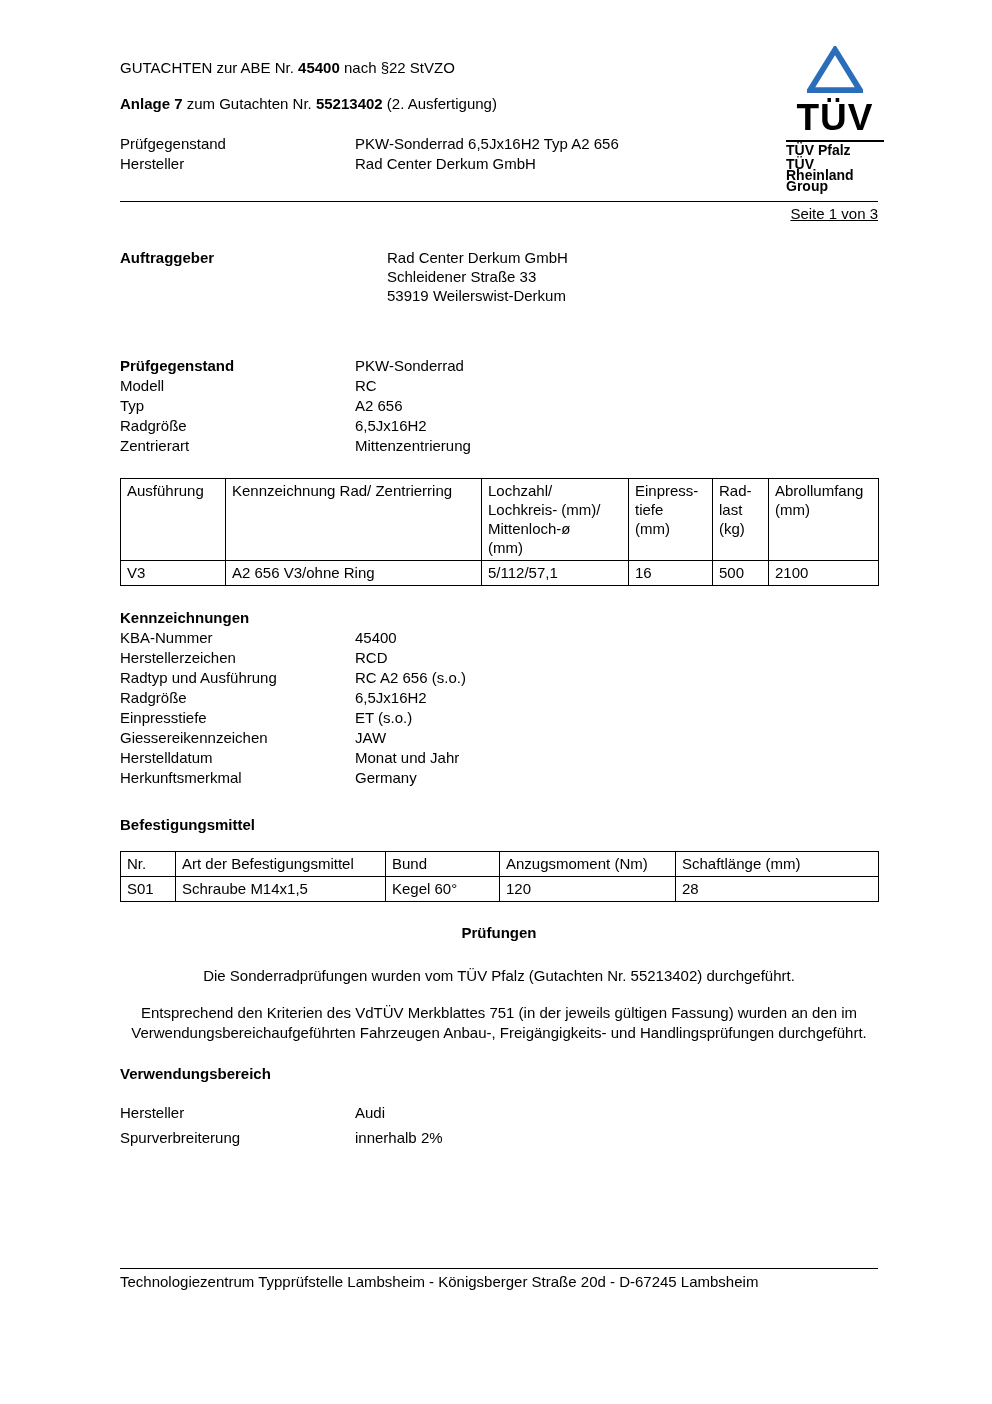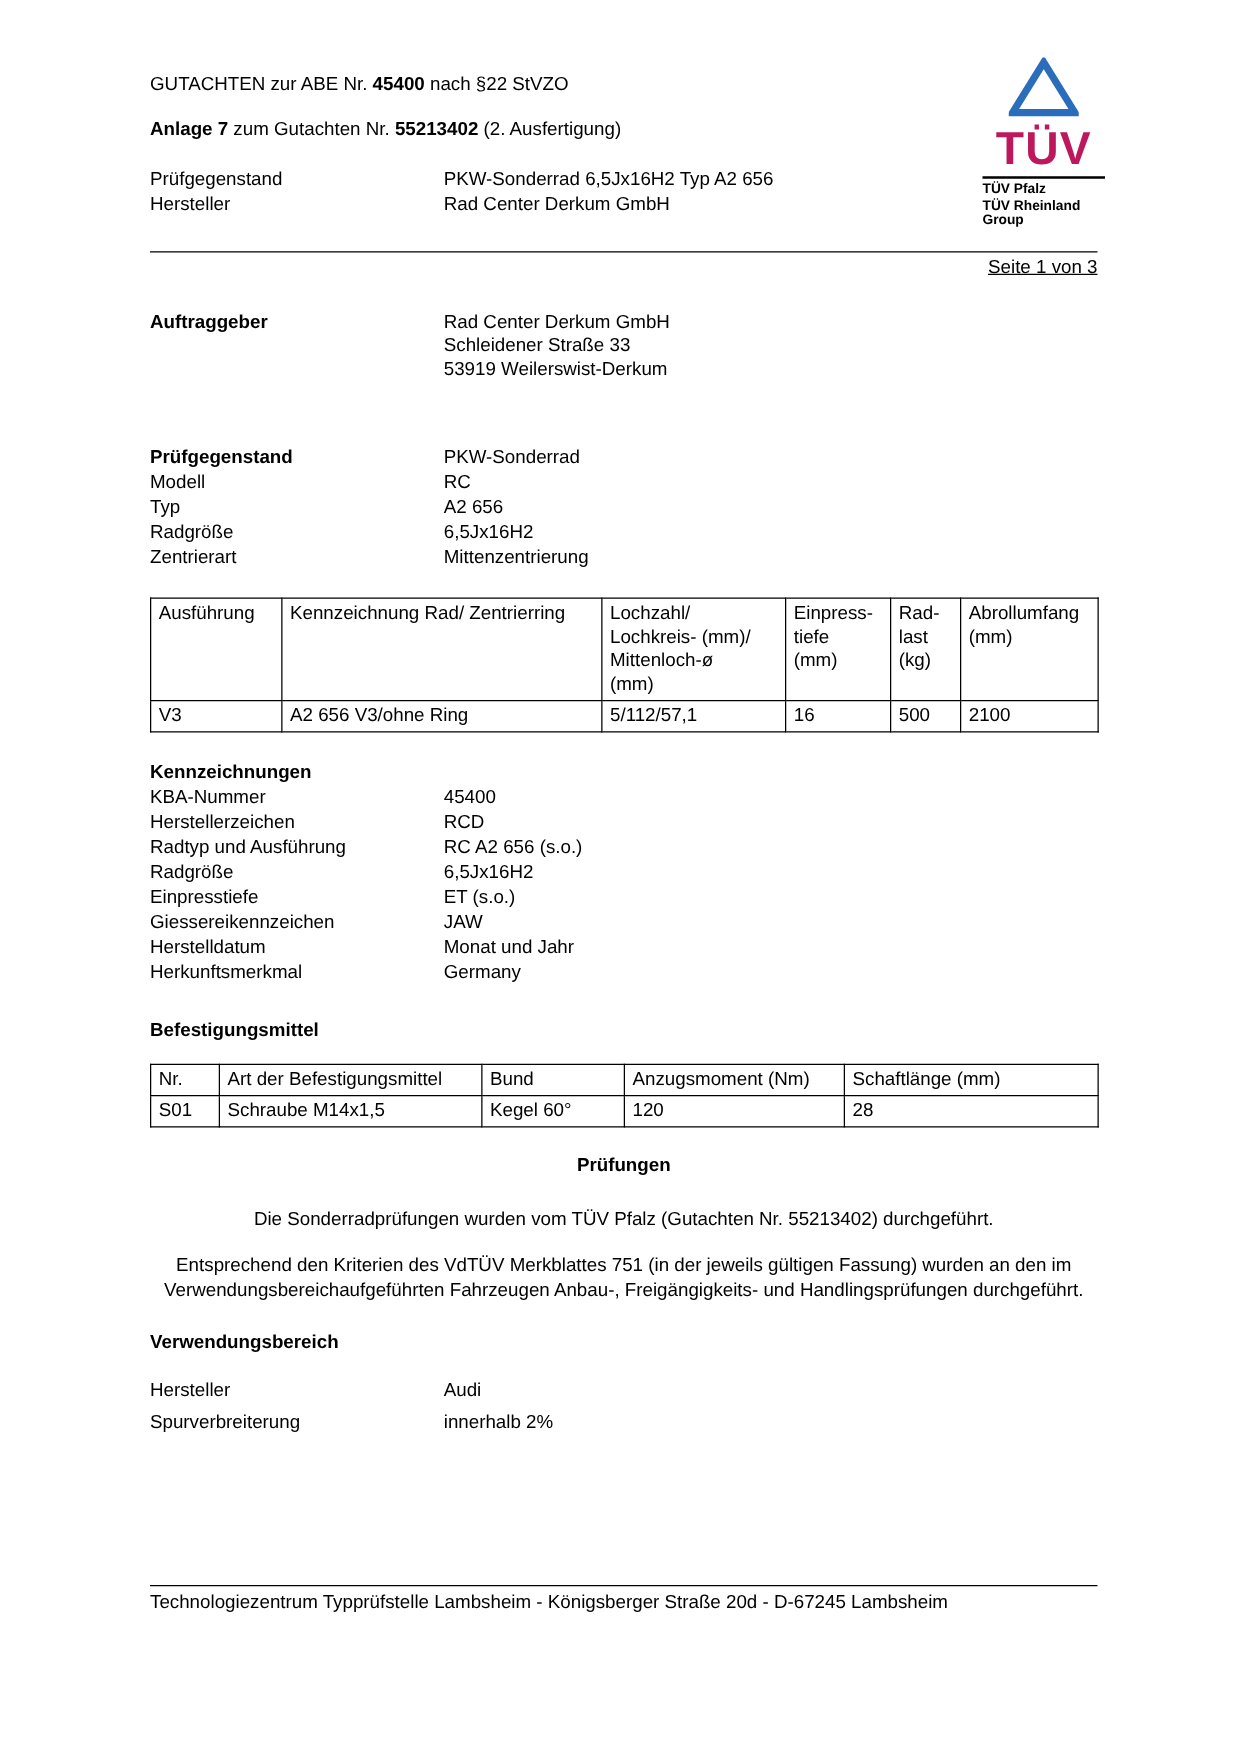--- a/index.html
+++ b/index.html
@@ -21,28 +21,28 @@
   
   .h-line1 { margin-bottom:17px; }
   .h-line2 { margin-bottom:21px; }
   .h-meta .kv { line-height:20px; }
 
   
   .logo { position:absolute; left:786px; top:46px; width:98px; }
   .logo .tri { text-align:center; margin-bottom:2px; }
   .logo .brand {
     font-weight:bold; font-size:37px; line-height:38px; letter-spacing:1px;
-    text-align:center; color:#be185d; border-bottom:2px solid #000; padding-bottom:3px;
+    text-align:center; color:#000000; border-bottom:2px solid #000; padding-bottom:3px;
   }
-  .logo .sub { font-size:11px; font-weight:bold; line-height:11px; margin-top:3px; }
+  .logo .sub { font-size:14px; font-weight:bold; line-height:11px; margin-top:3px; }
 
   .seite-rule { border-top:1px solid #000; margin-top:27px; }
   .seite { text-align:right; line-height:20px; padding-top:2px;text-decoration:underline; }
 
-  .auftraggeber { margin-top:24px; }
+  .auftraggeber { margin-top:24px;gap:32px; }
   .pruef-section { margin-top:51px; }
 
   table { border-collapse:collapse; width:758px; table-layout:fixed; margin-top:0; }
   td { border:1px solid #000; padding:2px 6px 3px 6px; vertical-align:top; text-align:left; line-height:19px; }
   .pre { white-space:pre-line; }
 
   .wheel-table { margin-top:22px; }
   .sec-title { font-weight:bold; line-height:20px; }
   .kennz { margin-top:22px; }
   .kennz .rows { margin-top:0; }

